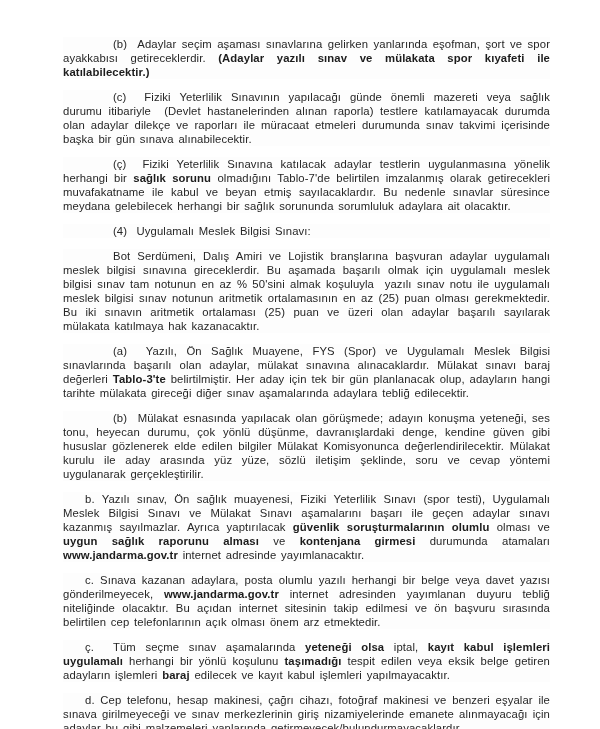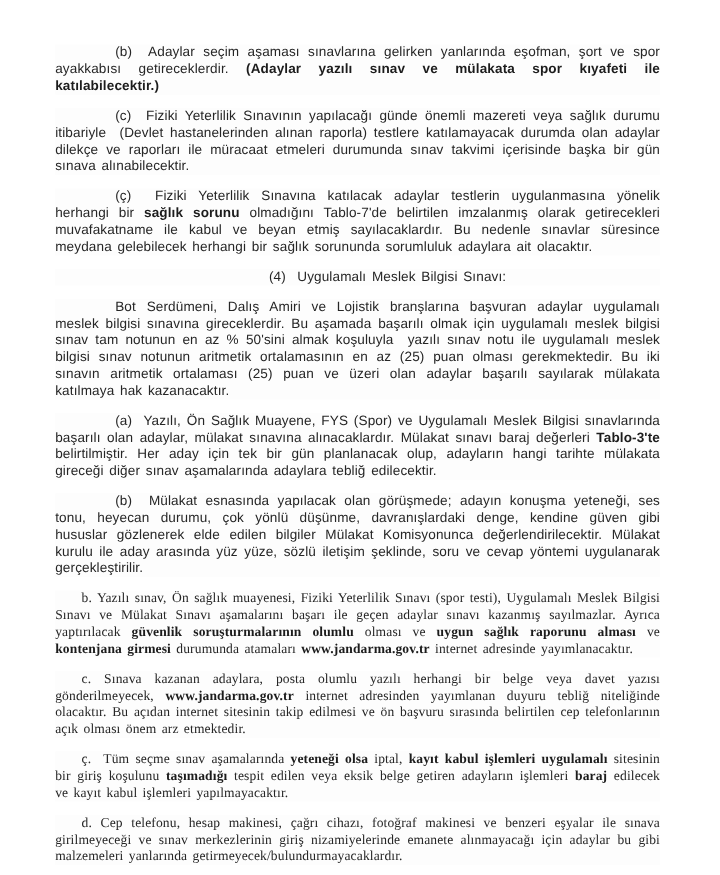--- a/index.html
+++ b/index.html
@@ -10,50 +10,50 @@
   body {
     width: 600px;
     height: 729px;
     overflow: hidden;
     font-family: "Liberation Sans", sans-serif;
   }
   .doc-page {
     box-sizing: border-box;
     width: 600px;
     height: 729px;
-    padding: 37px 50px 0 46px;
+    padding: 37px 50px 0 63px;
     background: #ffffff;
   }
   .doc-body {
     font-size: 11.3px;
     line-height: 14px;
     color: #262626;
     text-align: justify;
     letter-spacing: 0.1px;
     word-spacing: 1.5px;
   }
   .para {
     margin: 0 0 11px 0;
     background: #fdfdfd;
   }
   .para.indent-lg { text-indent: 50px; }
-  .para.indent-sm { text-indent: 22px; font-family: Liberation Serif, serif; }
-  .para.heading { text-align: center; }
+  .para.indent-sm { text-indent: 22px; }
+  .para.heading { text-align: left; }
   .para b { font-weight: bold; color: #1c1c1c; }
 </style>
 </head>
 <body>
 
 <div class="doc-page">
   <div class="doc-body">
       <p class="para indent-lg"><span>(b)&nbsp; Adaylar seçim aşaması sınavlarına gelirken yanlarında eşofman, şort ve spor ayakkabısı getireceklerdir. </span><b>(Adaylar yazılı sınav ve mülakata spor kıyafeti ile katılabilecektir.)</b></p>
       <p class="para indent-lg"><span>(c)&nbsp; Fiziki Yeterlilik Sınavının yapılacağı günde önemli mazereti veya sağlık durumu itibariyle&nbsp; (Devlet hastanelerinden alınan raporla) testlere katılamayacak durumda olan adaylar dilekçe ve raporları ile müracaat etmeleri durumunda sınav takvimi içerisinde başka bir gün sınava alınabilecektir.</span></p>
       <p class="para indent-lg"><span>(ç)&nbsp; Fiziki Yeterlilik Sınavına katılacak adaylar testlerin uygulanmasına yönelik herhangi bir </span><b>sağlık sorunu</b><span> olmadığını Tablo-7'de belirtilen imzalanmış olarak getirecekleri muvafakatname ile kabul ve beyan etmiş sayılacaklardır. Bu nedenle sınavlar süresince meydana gelebilecek herhangi bir sağlık sorununda sorumluluk adaylara ait olacaktır.</span></p>
       <p class="para indent-lg heading"><span>(4)&nbsp; Uygulamalı Meslek Bilgisi Sınavı:</span></p>
       <p class="para indent-lg"><span>Bot Serdümeni, Dalış Amiri ve Lojistik branşlarına başvuran adaylar uygulamalı meslek bilgisi sınavına gireceklerdir. Bu aşamada başarılı olmak için uygulamalı meslek bilgisi sınav tam notunun en az % 50'sini almak koşuluyla&nbsp; yazılı sınav notu ile uygulamalı meslek bilgisi sınav notunun aritmetik ortalamasının en az (25) puan olması gerekmektedir. Bu iki sınavın aritmetik ortalaması (25) puan ve üzeri olan adaylar başarılı sayılarak mülakata katılmaya hak kazanacaktır.</span></p>
       <p class="para indent-lg"><span>(a)&nbsp; Yazılı, Ön Sağlık Muayene, FYS (Spor) ve Uygulamalı Meslek Bilgisi sınavlarında başarılı olan adaylar, mülakat sınavına alınacaklardır. Mülakat sınavı baraj değerleri </span><b>Tablo-3'te</b><span> belirtilmiştir. Her aday için tek bir gün planlanacak olup, adayların hangi tarihte mülakata gireceği diğer sınav aşamalarında adaylara tebliğ edilecektir.</span></p>
       <p class="para indent-lg"><span>(b)&nbsp; Mülakat esnasında yapılacak olan görüşmede; adayın konuşma yeteneği, ses tonu, heyecan durumu, çok yönlü düşünme, davranışlardaki denge, kendine güven gibi hususlar gözlenerek elde edilen bilgiler Mülakat Komisyonunca değerlendirilecektir. Mülakat kurulu ile aday arasında yüz yüze, sözlü iletişim şeklinde, soru ve cevap yöntemi uygulanarak gerçekleştirilir.</span></p>
       <p class="para indent-sm"><span>b. Yazılı sınav, Ön sağlık muayenesi, Fiziki Yeterlilik Sınavı (spor testi), Uygulamalı Meslek Bilgisi Sınavı ve Mülakat Sınavı aşamalarını başarı ile geçen adaylar sınavı kazanmış sayılmazlar. Ayrıca yaptırılacak </span><b>güvenlik soruşturmalarının olumlu</b><span> olması ve </span><b>uygun sağlık raporunu alması</b><span> ve </span><b>kontenjana girmesi</b><span> durumunda atamaları </span><b>www.jandarma.gov.tr</b><span> internet adresinde yayımlanacaktır.</span></p>
       <p class="para indent-sm"><span>c. Sınava kazanan adaylara, posta olumlu yazılı herhangi bir belge veya davet yazısı gönderilmeyecek, </span><b>www.jandarma.gov.tr</b><span> internet adresinden yayımlanan duyuru tebliğ niteliğinde olacaktır. Bu açıdan internet sitesinin takip edilmesi ve ön başvuru sırasında belirtilen cep telefonlarının açık olması önem arz etmektedir.</span></p>
-      <p class="para indent-sm"><span>ç.&nbsp; Tüm seçme sınav aşamalarında </span><b>yeteneği olsa</b><span> iptal, </span><b>kayıt kabul işlemleri uygulamalı</b><span> sitesinin bir giriş koşulunu </span><b>taşımadığı</b><span> tespit edilen veya eksik belge getiren adayların işlemleri </span><b>baraj</b><span> edilecek ve kayıt kabul işlemleri yapılmayacaktır.</span></p>
+      <p class="para indent-sm"><span>ç.&nbsp; Tüm seçme sınav aşamalarında </span><b>yeteneği olsa</b><span> iptal, </span><b>kayıt kabul işlemleri uygulamalı</b><span> herhangi bir yönlü koşulunu </span><b>taşımadığı</b><span> tespit edilen veya eksik belge getiren adayların işlemleri </span><b>baraj</b><span> edilecek ve kayıt kabul işlemleri yapılmayacaktır.</span></p>
       <p class="para indent-sm"><span>d. Cep telefonu, hesap makinesi, çağrı cihazı, fotoğraf makinesi ve benzeri eşyalar ile sınava girilmeyeceği ve sınav merkezlerinin giriş nizamiyelerinde emanete alınmayacağı için adaylar bu gibi malzemeleri yanlarında getirmeyecek/bulundurmayacaklardır.</span></p>
     </div>
 </div>
 
 </body></html>

